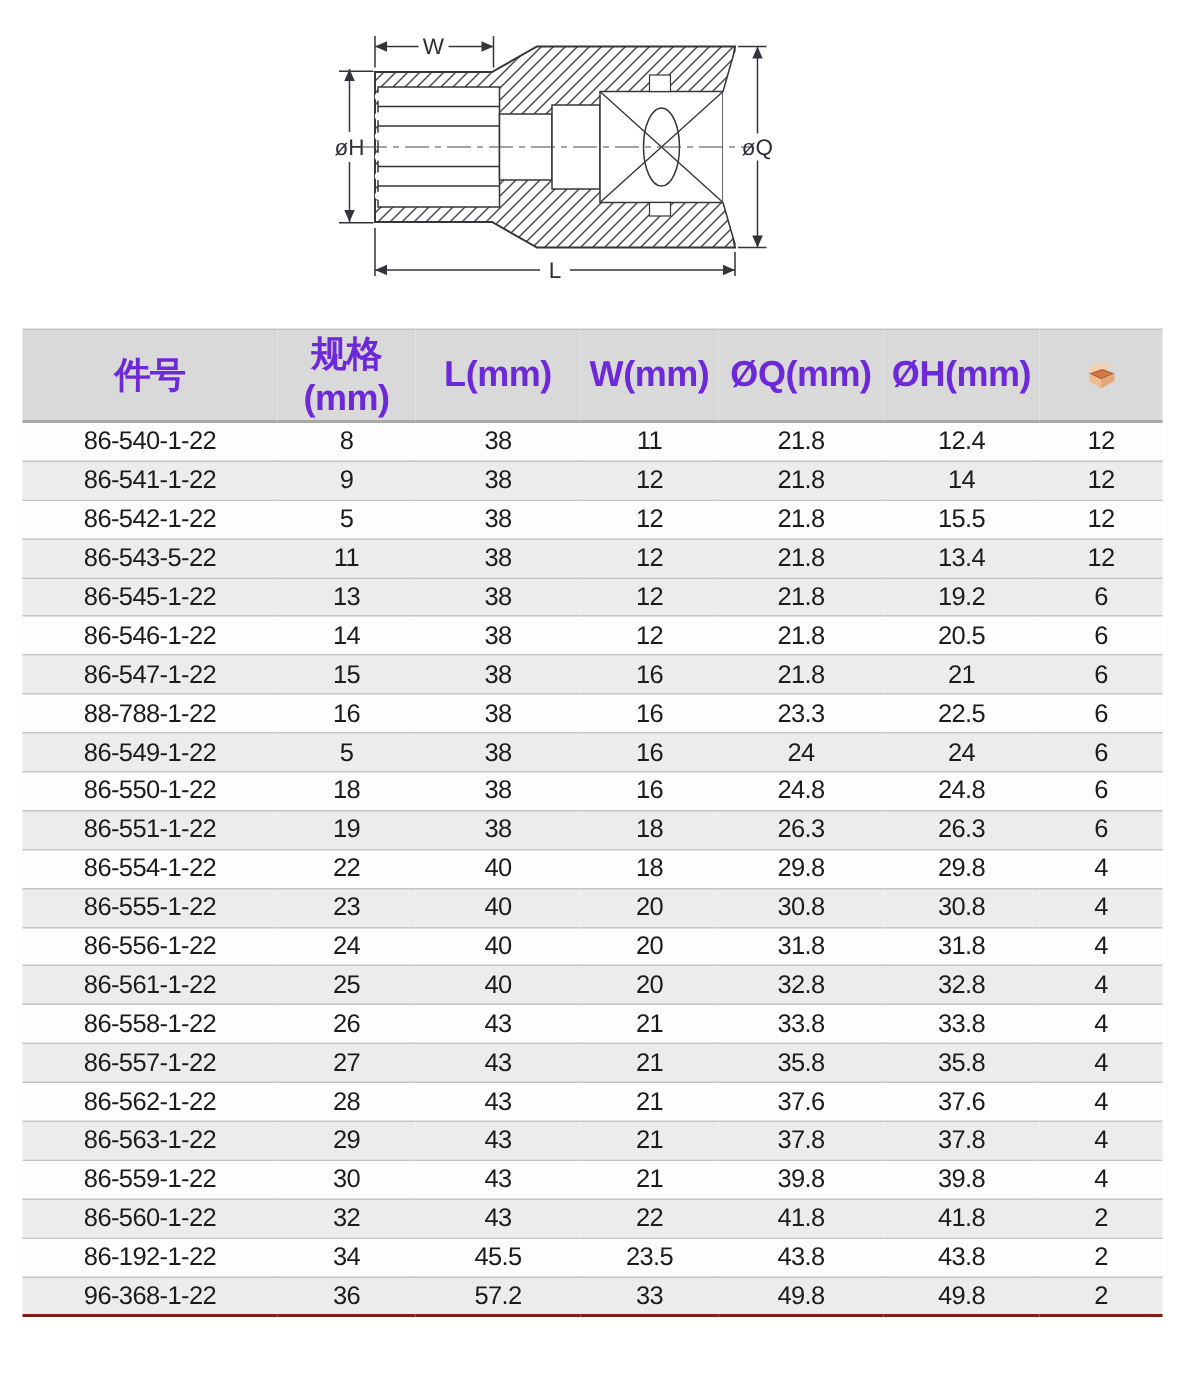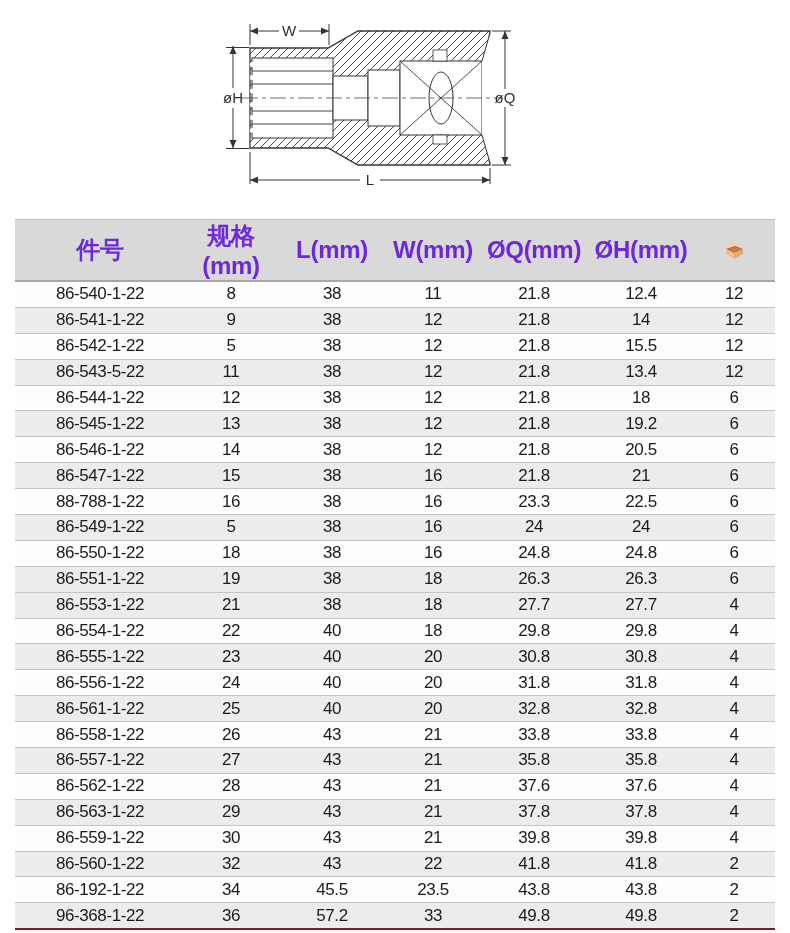--- a/index.html
+++ b/index.html
@@ -161,29 +161,20 @@
   </tr>
       <tr class="alt">
     <td>86-543-5-22</td>
     <td>11</td>
     <td>38</td>
     <td>12</td>
     <td>21.8</td>
     <td>13.4</td>
     <td>12</td>
   </tr>
-      <tr>
-    <td>86-544-1-22</td>
-    <td>12</td>
-    <td>38</td>
-    <td>12</td>
-    <td>21.8</td>
-    <td>18</td>
-    <td>6</td>
-  </tr>
       <tr class="alt">
     <td>86-545-1-22</td>
     <td>13</td>
     <td>38</td>
     <td>12</td>
     <td>21.8</td>
     <td>19.2</td>
     <td>6</td>
   </tr>
       <tr>
@@ -232,29 +223,20 @@
     <td>6</td>
   </tr>
       <tr class="alt">
     <td>86-551-1-22</td>
     <td>19</td>
     <td>38</td>
     <td>18</td>
     <td>26.3</td>
     <td>26.3</td>
     <td>6</td>
-  </tr>
-      <tr class="alt">
-    <td>86-553-1-22</td>
-    <td>21</td>
-    <td>38</td>
-    <td>18</td>
-    <td>27.7</td>
-    <td>27.7</td>
-    <td>4</td>
   </tr>
       <tr>
     <td>86-554-1-22</td>
     <td>22</td>
     <td>40</td>
     <td>18</td>
     <td>29.8</td>
     <td>29.8</td>
     <td>4</td>
   </tr>

